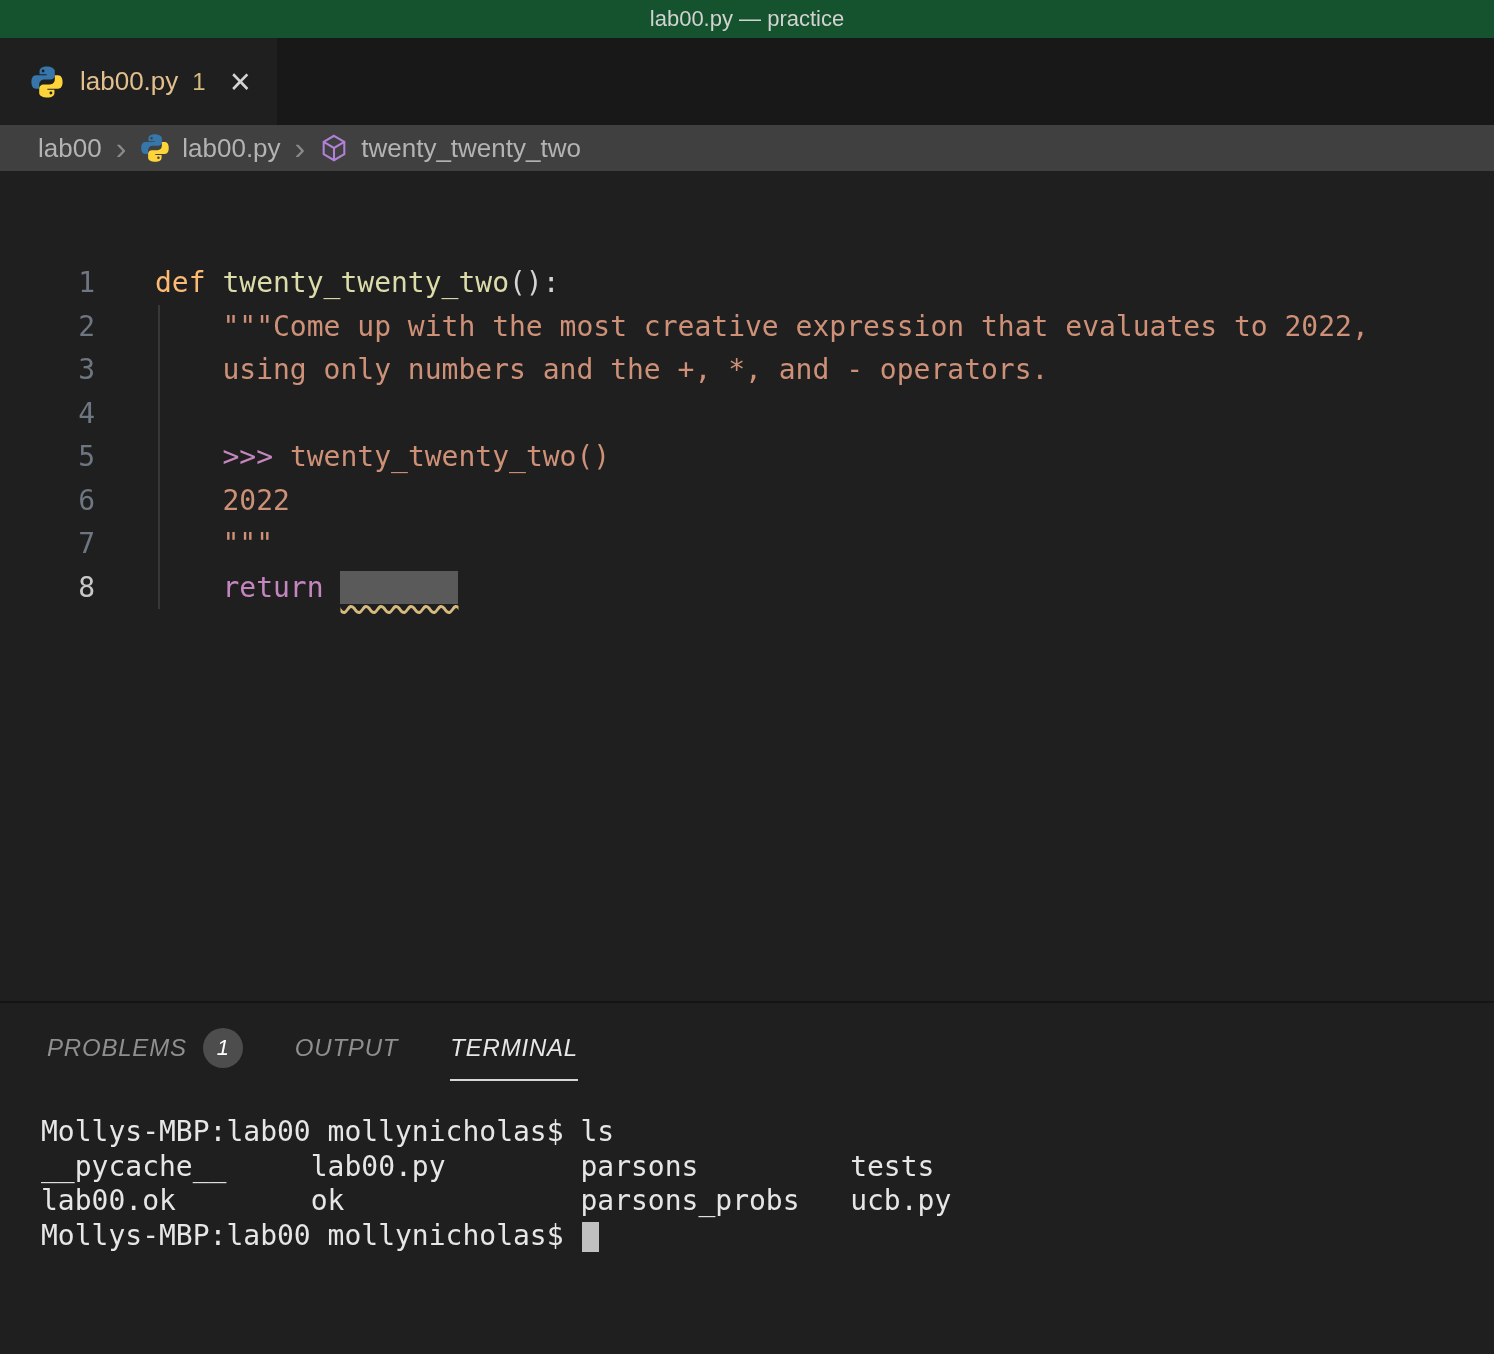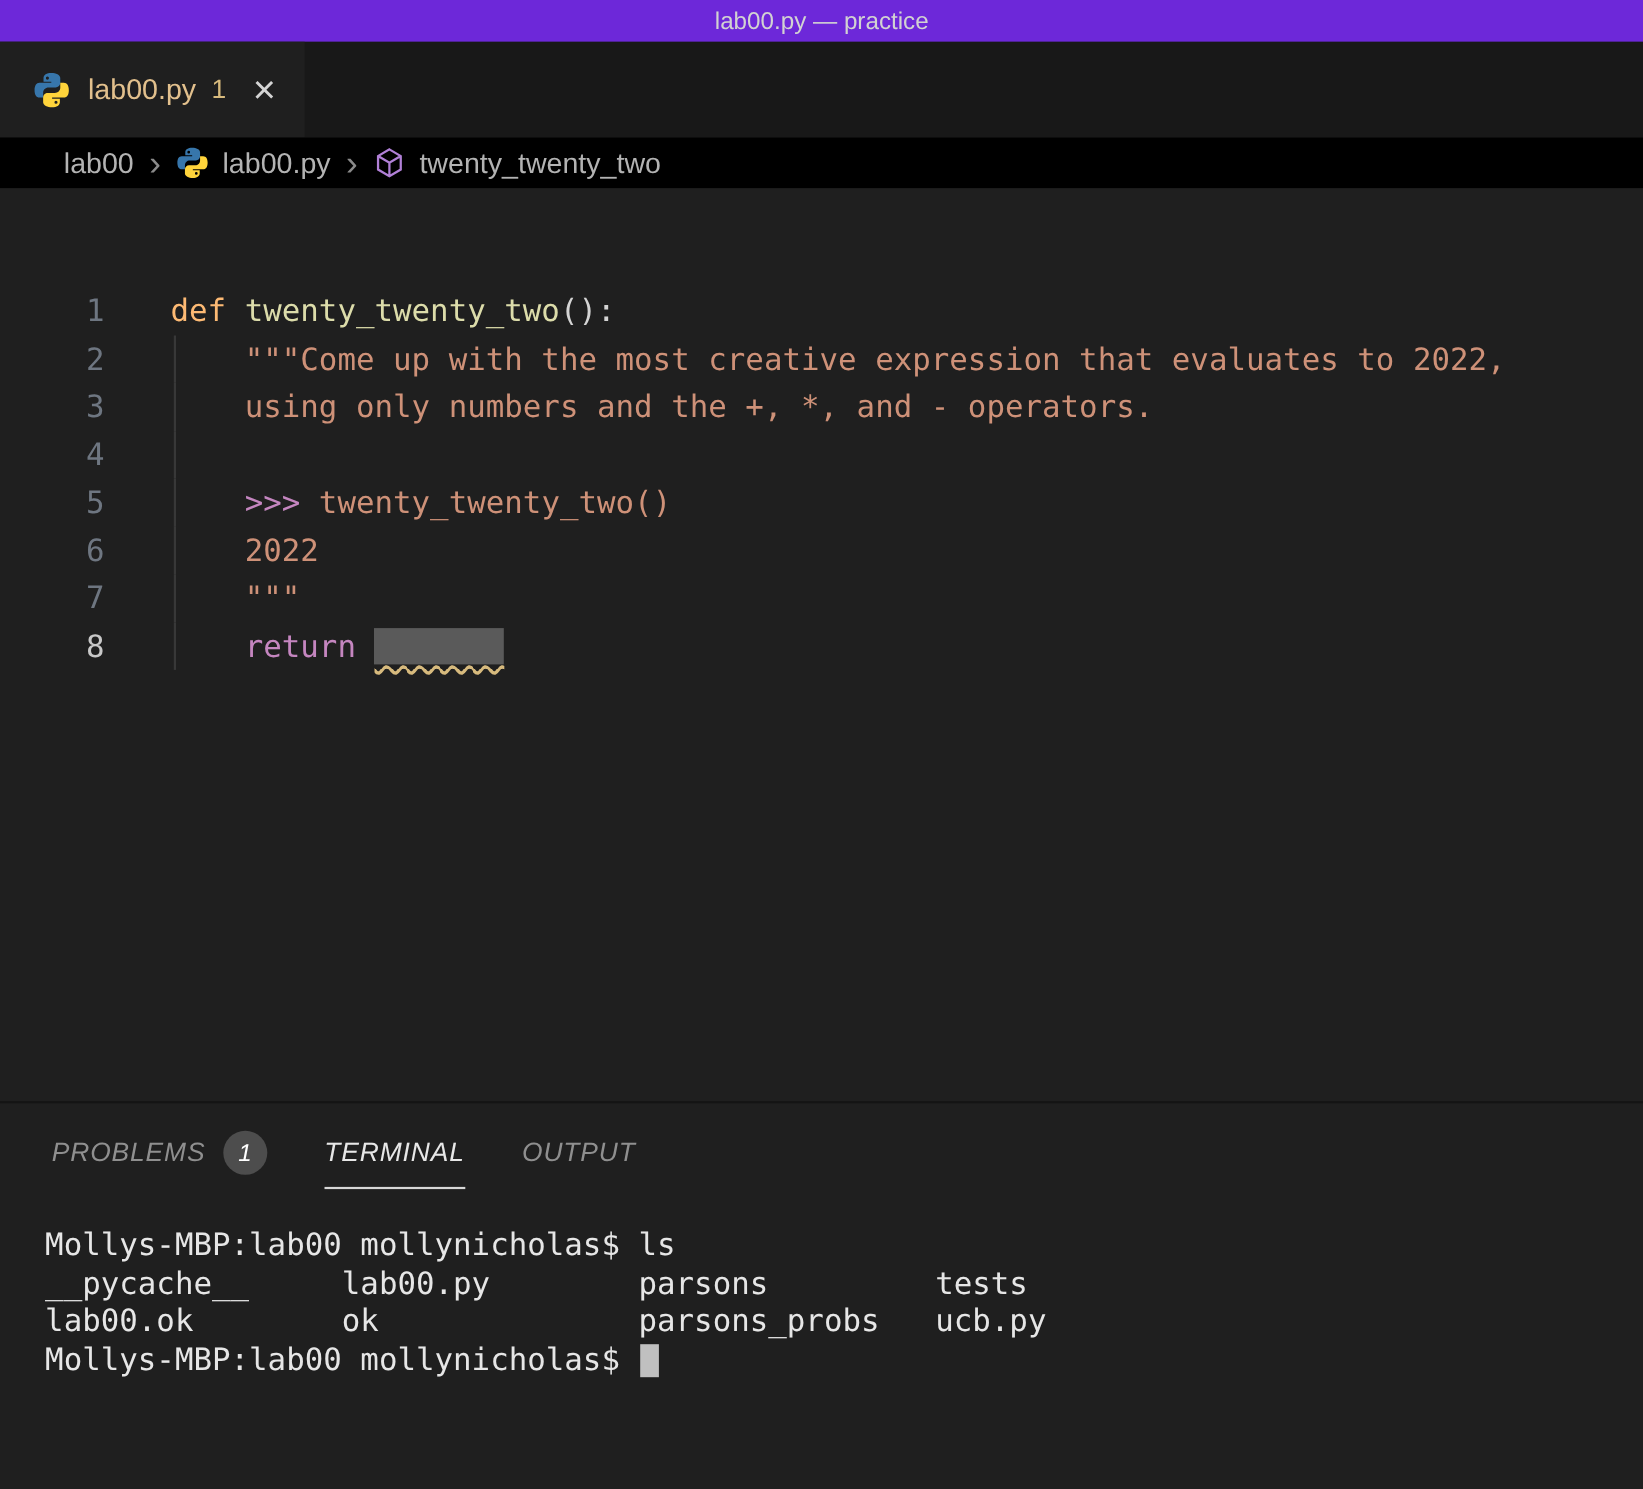--- a/index.html
+++ b/index.html
@@ -7,36 +7,36 @@
   body {
     width: 1494px; height: 1354px;
     background: #1f1f1f;
     font-family: "Liberation Sans", sans-serif;
     overflow: hidden;
   }
   .window { display: flex; flex-direction: column; height: 100%; }
 
   
   .title-bar {
-    flex: 0 0 38px; background: #6d28d9;
+    flex: 0 0 38px; background: #14532d;
     display: flex; align-items: center; justify-content: center;
     color: #d2d2d2; font-size: 22px;
   }
 
   
   .tab-bar { flex: 0 0 87px; background: #181818; display: flex; align-items: stretch; }
   .tab { background: #1f1f1f; display: flex; align-items: center; padding: 0 26px 0 30px; cursor: pointer; }
   .tab-label { color: #e2c08d; font-size: 26px; margin-left: 16px; }
   .tab-badge { color: #d7ba7d; font-size: 24px; margin-left: 14px; }
   .tab-close { color: #d4d4d4; font-size: 36px; margin-left: 24px; line-height: 1; }
 
   
   .breadcrumbs {
     flex: 0 0 46px; display: flex; align-items: center;
-    padding-left: 58px; font-size: 26px; color: #b3b3b3; gap: 12px; background: #000000;
+    padding-left: 38px; font-size: 26px; color: #b3b3b3; gap: 12px; background: #404040;
   }
   .crumb-sep { color: #8a8a8a; font-size: 32px; margin: 0 2px; line-height: 1; }
   .icon-wrap { display: inline-flex; align-items: center; }
 
   
   .editor {
     flex: 1 1 auto; padding-top: 3px;
     font-family: "DejaVu Sans Mono", "Liberation Mono", monospace;
     font-size: 28px; line-height: 43.5px; white-space: pre; overflow: hidden;
   }
@@ -129,23 +129,23 @@
   <div class="editor">
     <div id="editor-lines"><div class="code-line"><span class="line-number">1</span><span class="code-content"><span class="tok-kw">def</span><span class="tok-plain"> </span><span class="tok-fn">twenty_twenty_two</span><span class="tok-plain">():</span></span></div><div class="code-line"><span class="line-number">2</span><span class="code-content guide"><span class="tok-str">    """Come up with the most creative expression that evaluates to 2022,</span></span></div><div class="code-line"><span class="line-number">3</span><span class="code-content guide"><span class="tok-str">    using only numbers and the +, *, and - operators.</span></span></div><div class="code-line"><span class="line-number">4</span><span class="code-content guide"></span></div><div class="code-line"><span class="line-number">5</span><span class="code-content guide"><span class="tok-plain">    </span><span class="tok-magenta">&gt;&gt;&gt; </span><span class="tok-str">twenty_twenty_two()</span></span></div><div class="code-line"><span class="line-number">6</span><span class="code-content guide"><span class="tok-str">    2022</span></span></div><div class="code-line"><span class="line-number">7</span><span class="code-content guide"><span class="tok-str">    """</span></span></div><div class="code-line"><span class="line-number active">8</span><span class="code-content guide"><span class="tok-plain">    </span><span class="tok-magenta">return</span><span class="tok-plain"> </span><span class="tok-blank">       </span></span></div></div>
   </div>
 
   <div class="panel">
     <div class="panel-tabs" id="panel-tabs">
         <div class="panel-tab">
           <span class="panel-tab-label">PROBLEMS</span>
           <span class="panel-badge">1</span>
         </div>
+        <div class="panel-tab">
+          <span class="panel-tab-label">OUTPUT</span>
+        </div>
         <div class="panel-tab active">
           <span class="panel-tab-label">TERMINAL</span>
-        </div>
-        <div class="panel-tab">
-          <span class="panel-tab-label">OUTPUT</span>
         </div>
       </div>
     <div class="terminal" id="terminal"><div class="terminal-line"><span>Mollys-MBP:lab00 mollynicholas$ ls</span></div><div class="terminal-line"><span>__pycache__     lab00.py        parsons         tests</span></div><div class="terminal-line"><span>lab00.ok        ok              parsons_probs   ucb.py</span></div><div class="terminal-line"><span>Mollys-MBP:lab00 mollynicholas$ </span><span class="terminal-cursor"></span></div></div>
   </div>
 
 </div>
 
 </body></html>

